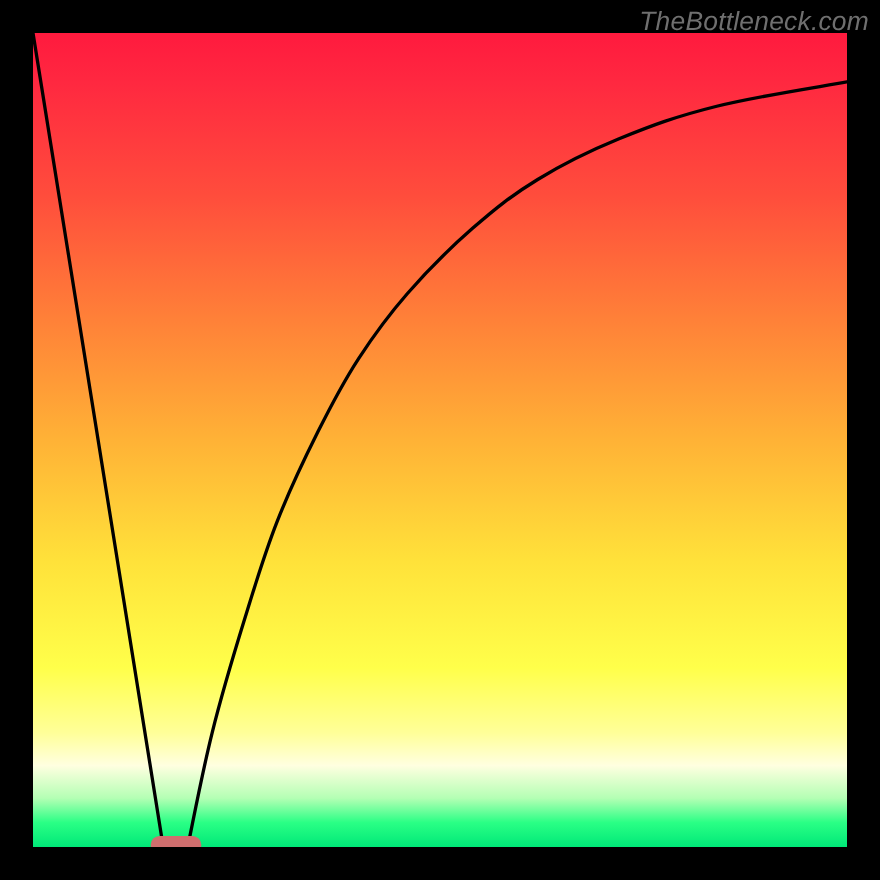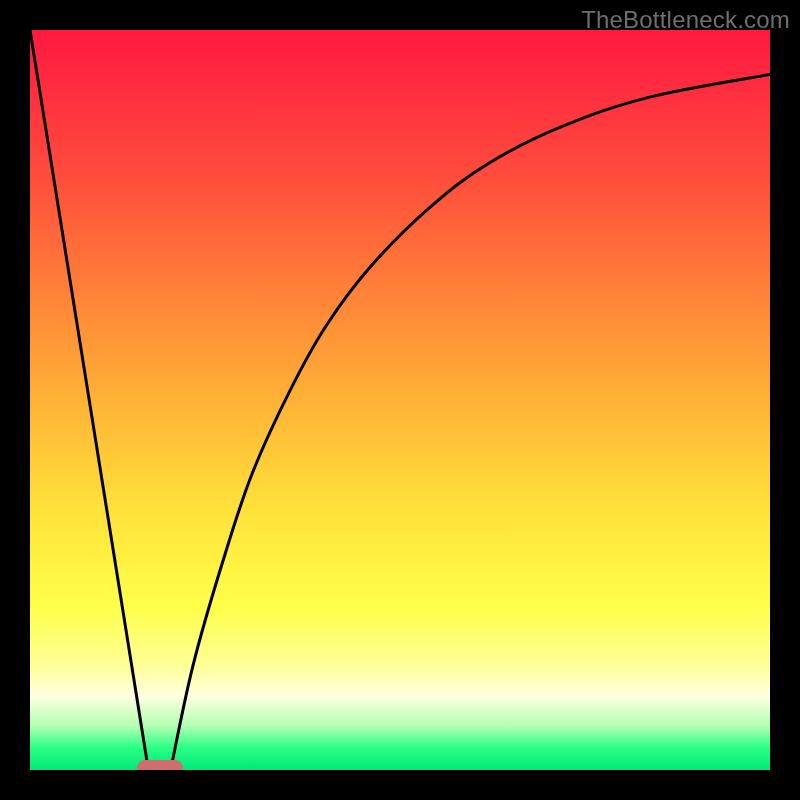--- a/index.html
+++ b/index.html
@@ -9,20 +9,21 @@
     height: 800px;
     overflow: hidden;
     background: #000;
     font-family: Arial, Helvetica, sans-serif;
   }
   .frame {
     position: relative;
     width: 800px;
     height: 800px;
     background: #000;
+    font-style: italic;
   }
   .watermark {
     position: absolute;
     top: 6px;
     right: 10px;
     color: #6f6f6f;
     font-size: 24px;
     font-weight: 400;
     letter-spacing: 0.2px;
     z-index: 3;

